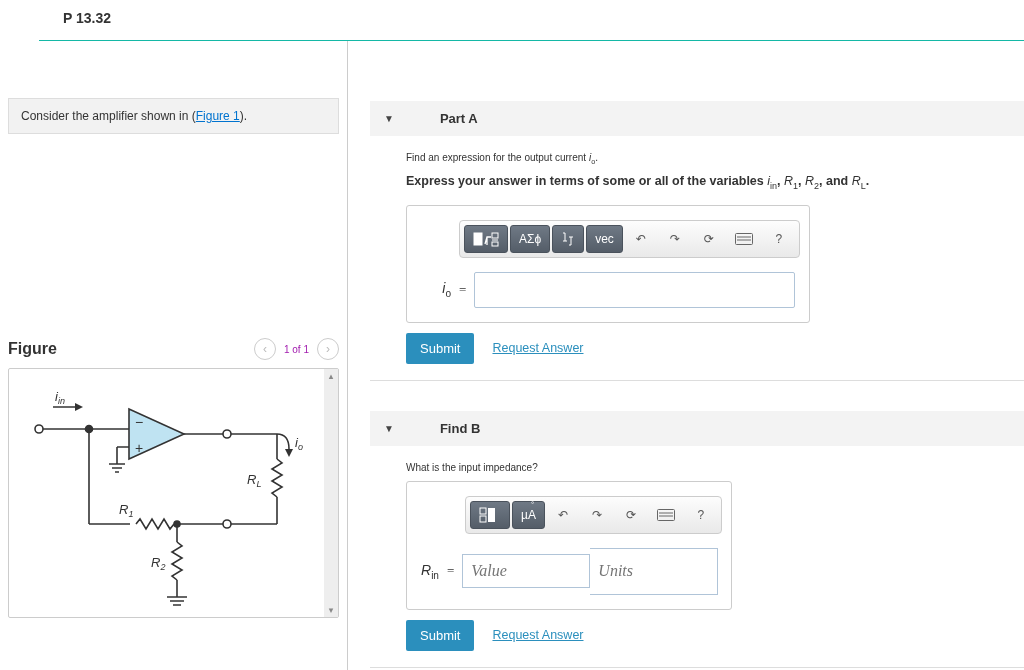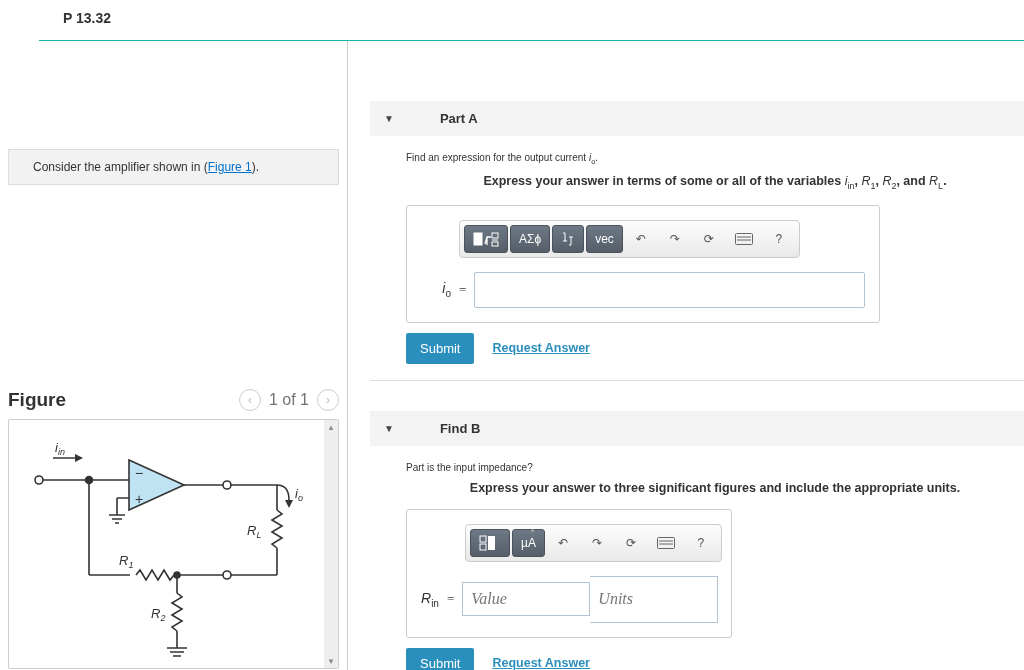--- a/index.html
+++ b/index.html
@@ -2,63 +2,63 @@
 <html><head>
 <meta charset="utf-8">
 <style>
   * { box-sizing: border-box; margin: 0; padding: 0; font-family: Arial, Helvetica, sans-serif; }
   body { background: #fff; color: #333; font-size: 13px; }
   .header { padding: 10px 24px 14px; border-bottom: 1px solid #14b8a6; margin-left: 39px; }
   .header-title { font-weight: bold; font-size: 14px; }
   .layout { display: flex; }
   .left { width: 348px; border-right: 1px solid #ccc; min-height: 630px; }
   .right { flex: 1; padding: 0; }
-  .prompt-box { margin: 108px 8px 0 8px; background: #f2f2f2; border: 1px solid #ddd; padding: 10px 24px; font-size: 12px; }
+  .prompt-box { margin: 57px 8px 0 8px; background: #f2f2f2; border: 1px solid #ddd; padding: 10px 12px; font-size: 12px; }
   .link { color: #0073cf; text-decoration: underline; cursor: pointer; }
   .figure-section { margin-top: 200px; padding: 0 8px; }
   .figure-hdr { display: flex; align-items: center; justify-content: space-between; padding: 4px 0 8px; }
-  .figure-title { font-size: 19px; font-weight: bold; }
+  .figure-title { font-size: 16px; font-weight: bold; }
   .fig-nav { display: flex; align-items: center; gap: 4px; }
   .nav-btn { width: 22px; height: 22px; border: 1px solid #ccc; border-radius: 50%; background: #fff; display: flex; align-items: center; justify-content: center; color: #bbb; cursor: pointer; font-size: 12px; }
-  .fig-count { font-size: 16px; color: #737373; padding: 0 4px; }
+  .fig-count { font-size: 10px; color: #a21caf; padding: 0 4px; }
   .figure-frame { border: 1px solid #ccc; border-radius: 2px; height: 250px; position: relative; background:#fff; overflow:hidden; }
   .scroll-track { position:absolute; right:0; top:0; bottom:0; width:14px; background:#eee; }
   .scroll-thumb-up { position:absolute; top:0; left:0; right:0; height:14px; display:flex;align-items:center;justify-content:center;color:#888;font-size:9px;}
   .scroll-thumb-dn { position:absolute; bottom:0; left:0; right:0; height:14px; display:flex;align-items:center;justify-content:center;color:#888;font-size:9px;}
   .figure-frame svg { display:block; }
 
   .part { margin: 60px 0 0 22px; }
   .part + .part { margin-top: 30px; }
   .part-hdr { background: #f3f3f3; padding: 10px 14px; display: flex; align-items: center; gap: 14px; cursor: pointer; }
   .tri { font-size: 10px; color:#444; }
   .part-label { font-weight: bold; font-size: 13px; margin-left: 32px; }
   .part-body { padding: 16px 0 16px 36px; border-bottom: 1px solid #ddd; }
   .q-text { font-size: 10px; margin-bottom: 8px; }
-  .q-instr { font-size: 12.5px; font-weight: bold; margin-bottom: 14px; text-align: center; }
+  .q-instr { font-size: 12.5px; font-weight: bold; margin-bottom: 14px; }
   .var { font-family: 'Times New Roman', serif; font-style: italic; }
   .sub { font-size: 0.72em; vertical-align: sub; font-style: normal; }
 
-  .answer-box { border: 1px solid #ccc; border-radius: 3px; padding: 14px; width: 474px; }
+  .answer-box { border: 1px solid #ccc; border-radius: 3px; padding: 14px; width: 404px; }
   .answer-box.small { width: 326px; }
   .toolbar { display: inline-flex; background: linear-gradient(#fdfdfd,#e9e9e9); border:1px solid #ccc; border-radius:4px; padding:4px; gap:2px; margin-left: 38px; margin-bottom: 14px; align-items:center; }
   .tbtn { background: linear-gradient(#6f7985,#545d68); color:#fff; border:1px solid #4a525c; border-radius:3px; height:28px; padding: 0 8px; display:flex; align-items:center; justify-content:center; font-size:12px; cursor:pointer; min-width:32px; }
   .tbtn.light { background:transparent; color:#555; border:none; }
   .tbtn svg { display:block; }
   .answer-row { display:flex; align-items:center; gap:8px; }
   .lhs { font-family:'Times New Roman',serif; font-style: italic; font-size: 14px; width:30px; text-align:right; }
   .lhs .sub { font-style: normal; }
   .eq { font-family:'Times New Roman',serif; }
   .ans-input { flex:1; height: 36px; border:1px solid #b0c4d8; border-radius:2px; background:#fff; padding:0 8px; font-size:14px; font-family:'Times New Roman',serif; }
   .unit-row { display:flex; align-items:center; gap:0; }
   .val-input { width: 128px; height: 34px; border:1px solid #b0c4d8; background:#fff; padding:0 8px; font-style: italic; font-family:'Times New Roman',serif; font-size: 16px; color:#999;}
   .unit-input { width: 128px; height: 47px; border:1px solid #b0c4d8; border-left:none; background:#fff; padding:6px 8px; font-style: italic; font-family:'Times New Roman',serif; font-size: 16px; color:#737373;}
 
   .actions { margin-top: 10px; display:flex; align-items:center; gap: 18px; }
   .submit-btn { background:#2b8fbd; color:#fff; border:none; border-radius:2px; padding: 8px 14px; font-size: 13px; cursor:pointer; }
-  .req-link { color:#2b8fbd; font-weight:bold; text-decoration: underline; font-size:12.5px; cursor:pointer; }
+  .req-link { color:#2b8fbd; font-weight:normal; text-decoration: underline; font-size:12.5px; cursor:pointer; }
 </style>
 </head>
 <body>
 
 <div class="header">
   <div class="header-title">P 13.32</div>
 </div>
 
 <div class="layout">
 
@@ -201,22 +201,21 @@
         </div>
       </div>
     </div>
 
     <div class="part">
       <div class="part-hdr">
         <span class="tri">▼</span>
         <span class="part-label">Find B</span>
       </div>
       <div class="part-body">
-        <div class="q-text">Part is the input impedance?</div>
-        <div class="q-instr">Express your answer to three significant figures and include the appropriate units.</div>
+        <div class="q-text">What is the input impedance?</div>
 
         <div class="answer-box small">
           <div class="toolbar" style="margin-left:44px">
             <div class="tbtn">
               <svg width="22" height="16">
                   <rect x="1" y="1" width="6" height="6" fill="none" stroke="#fff"></rect>
                   <rect x="9" y="1" width="7" height="14" fill="#fff"></rect>
                   <rect x="1" y="9" width="6" height="6" fill="none" stroke="#fff"></rect>
                 </svg>
             </div>

